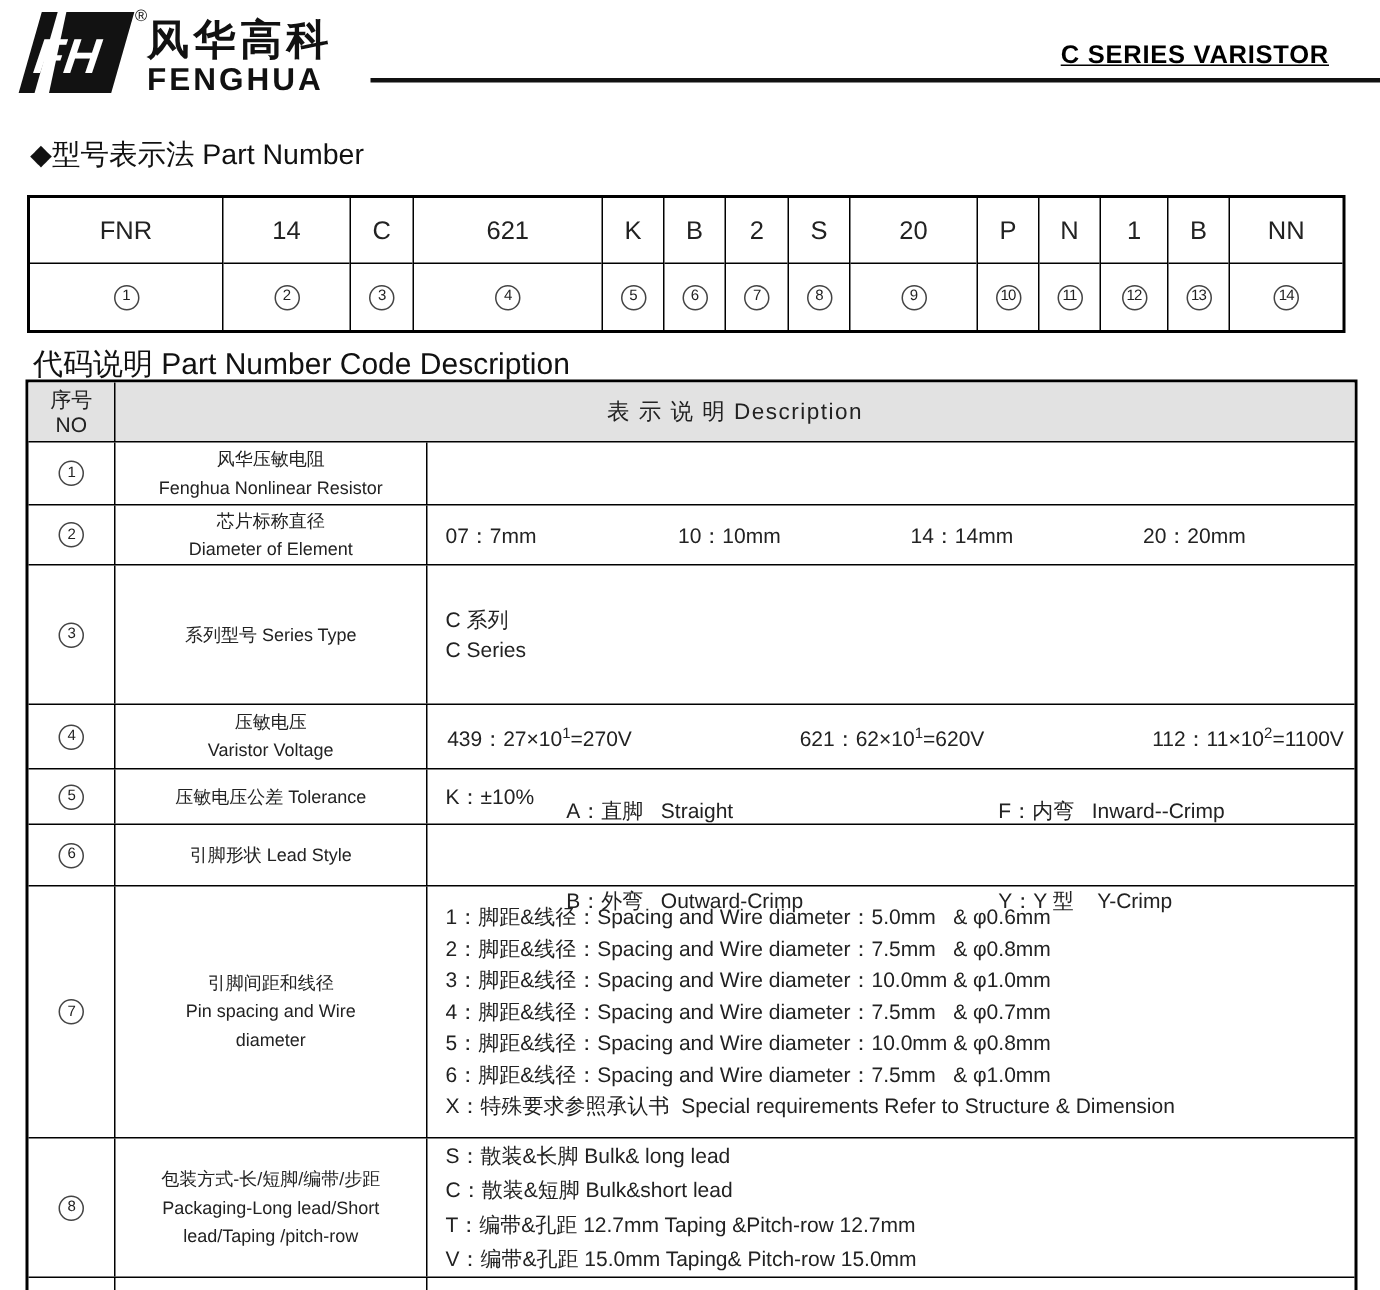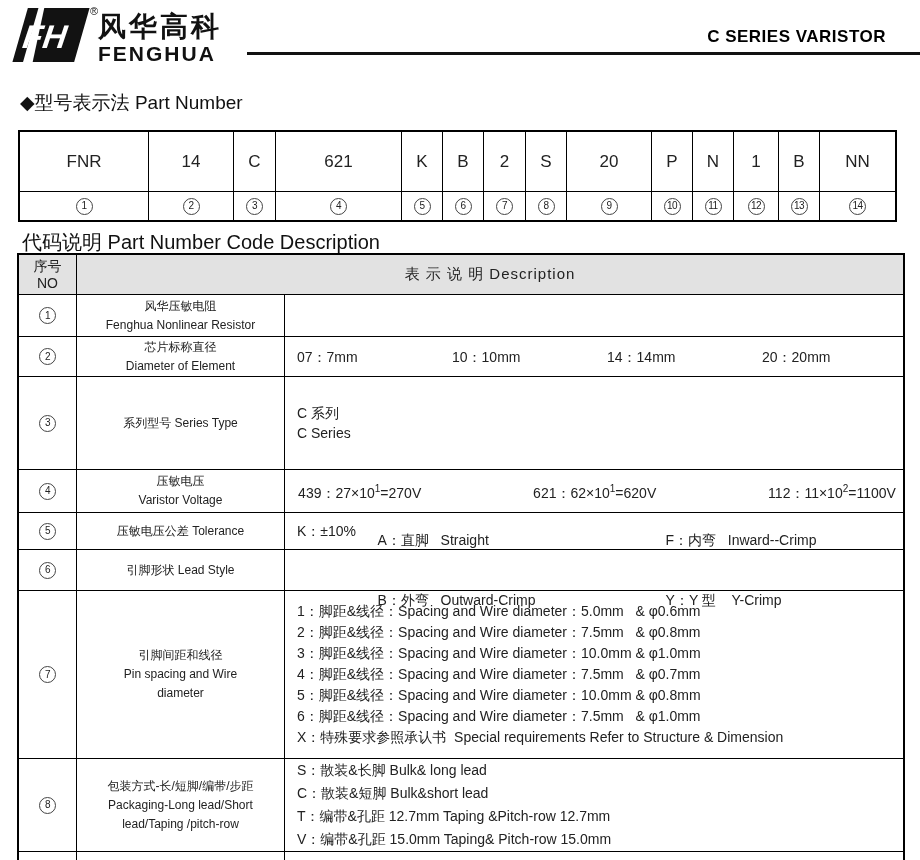--- a/index.html
+++ b/index.html
@@ -9,21 +9,21 @@
     position:relative; width:920px; height:860px; margin:0 auto;
     background:#ffffff; color:#1a1a1a; overflow:hidden;
   }
 
   
   .logo { position:absolute; left:12px; top:8px; width:78px; height:54px; }
   .reg-mark { position:absolute; left:90px; top:5px; font-size:11px; color:#111; }
   .brand { position:absolute; left:98px; top:13px; }
   .brand-cn { font-size:28px; font-weight:bold; letter-spacing:3px; line-height:28px; color:#111; }
   .brand-en { font-size:21px; font-weight:bold; letter-spacing:2px; line-height:21px; margin-top:2px; color:#111; }
-  .doc-title { position:absolute; right:34px; top:27px; font-size:17px; font-weight:bold; letter-spacing:0.5px; color:#000; }
+  .doc-title { position:absolute; right:34px; top:27px; font-size:17px; font-weight:bold; letter-spacing:0.5px; color:#000;text-decoration:underline; }
   .header-rule { position:absolute; left:247px; top:52px; width:673px; height:3px; background:#111; }
 
   
   .section-title { position:absolute; left:20px; top:90px; font-size:19px; color:#111; }
   .code-heading  { position:absolute; left:22px; top:229px; font-size:20px; color:#111; }
 
   
   .circ {
     display:inline-flex; align-items:center; justify-content:center;
     width:17px; height:17px; border:1px solid #444; border-radius:50%;
@@ -31,21 +31,21 @@
   }
 
   
   .pn-table {
     position:absolute; left:18px; top:130px; width:879px; height:92px;
     border:2px solid #000; display:flex;
   }
   .pn-col { display:flex; flex-direction:column; border-right:1px solid #000; }
   .pn-col:last-child { border-right:none; flex:1; }
   .pn-val {
-    height:60px; border-bottom:1px solid #000;
+    height:44px; border-bottom:1px solid #000;
     display:flex; align-items:center; justify-content:center;
     font-size:17px; color:#222;
   }
   .pn-code { flex:1; display:flex; align-items:center; justify-content:center; }
 
   
   .code-table {
     position:absolute; left:17px; top:253px; width:888px;
     border:2px solid #000; background:#fff;
   }

